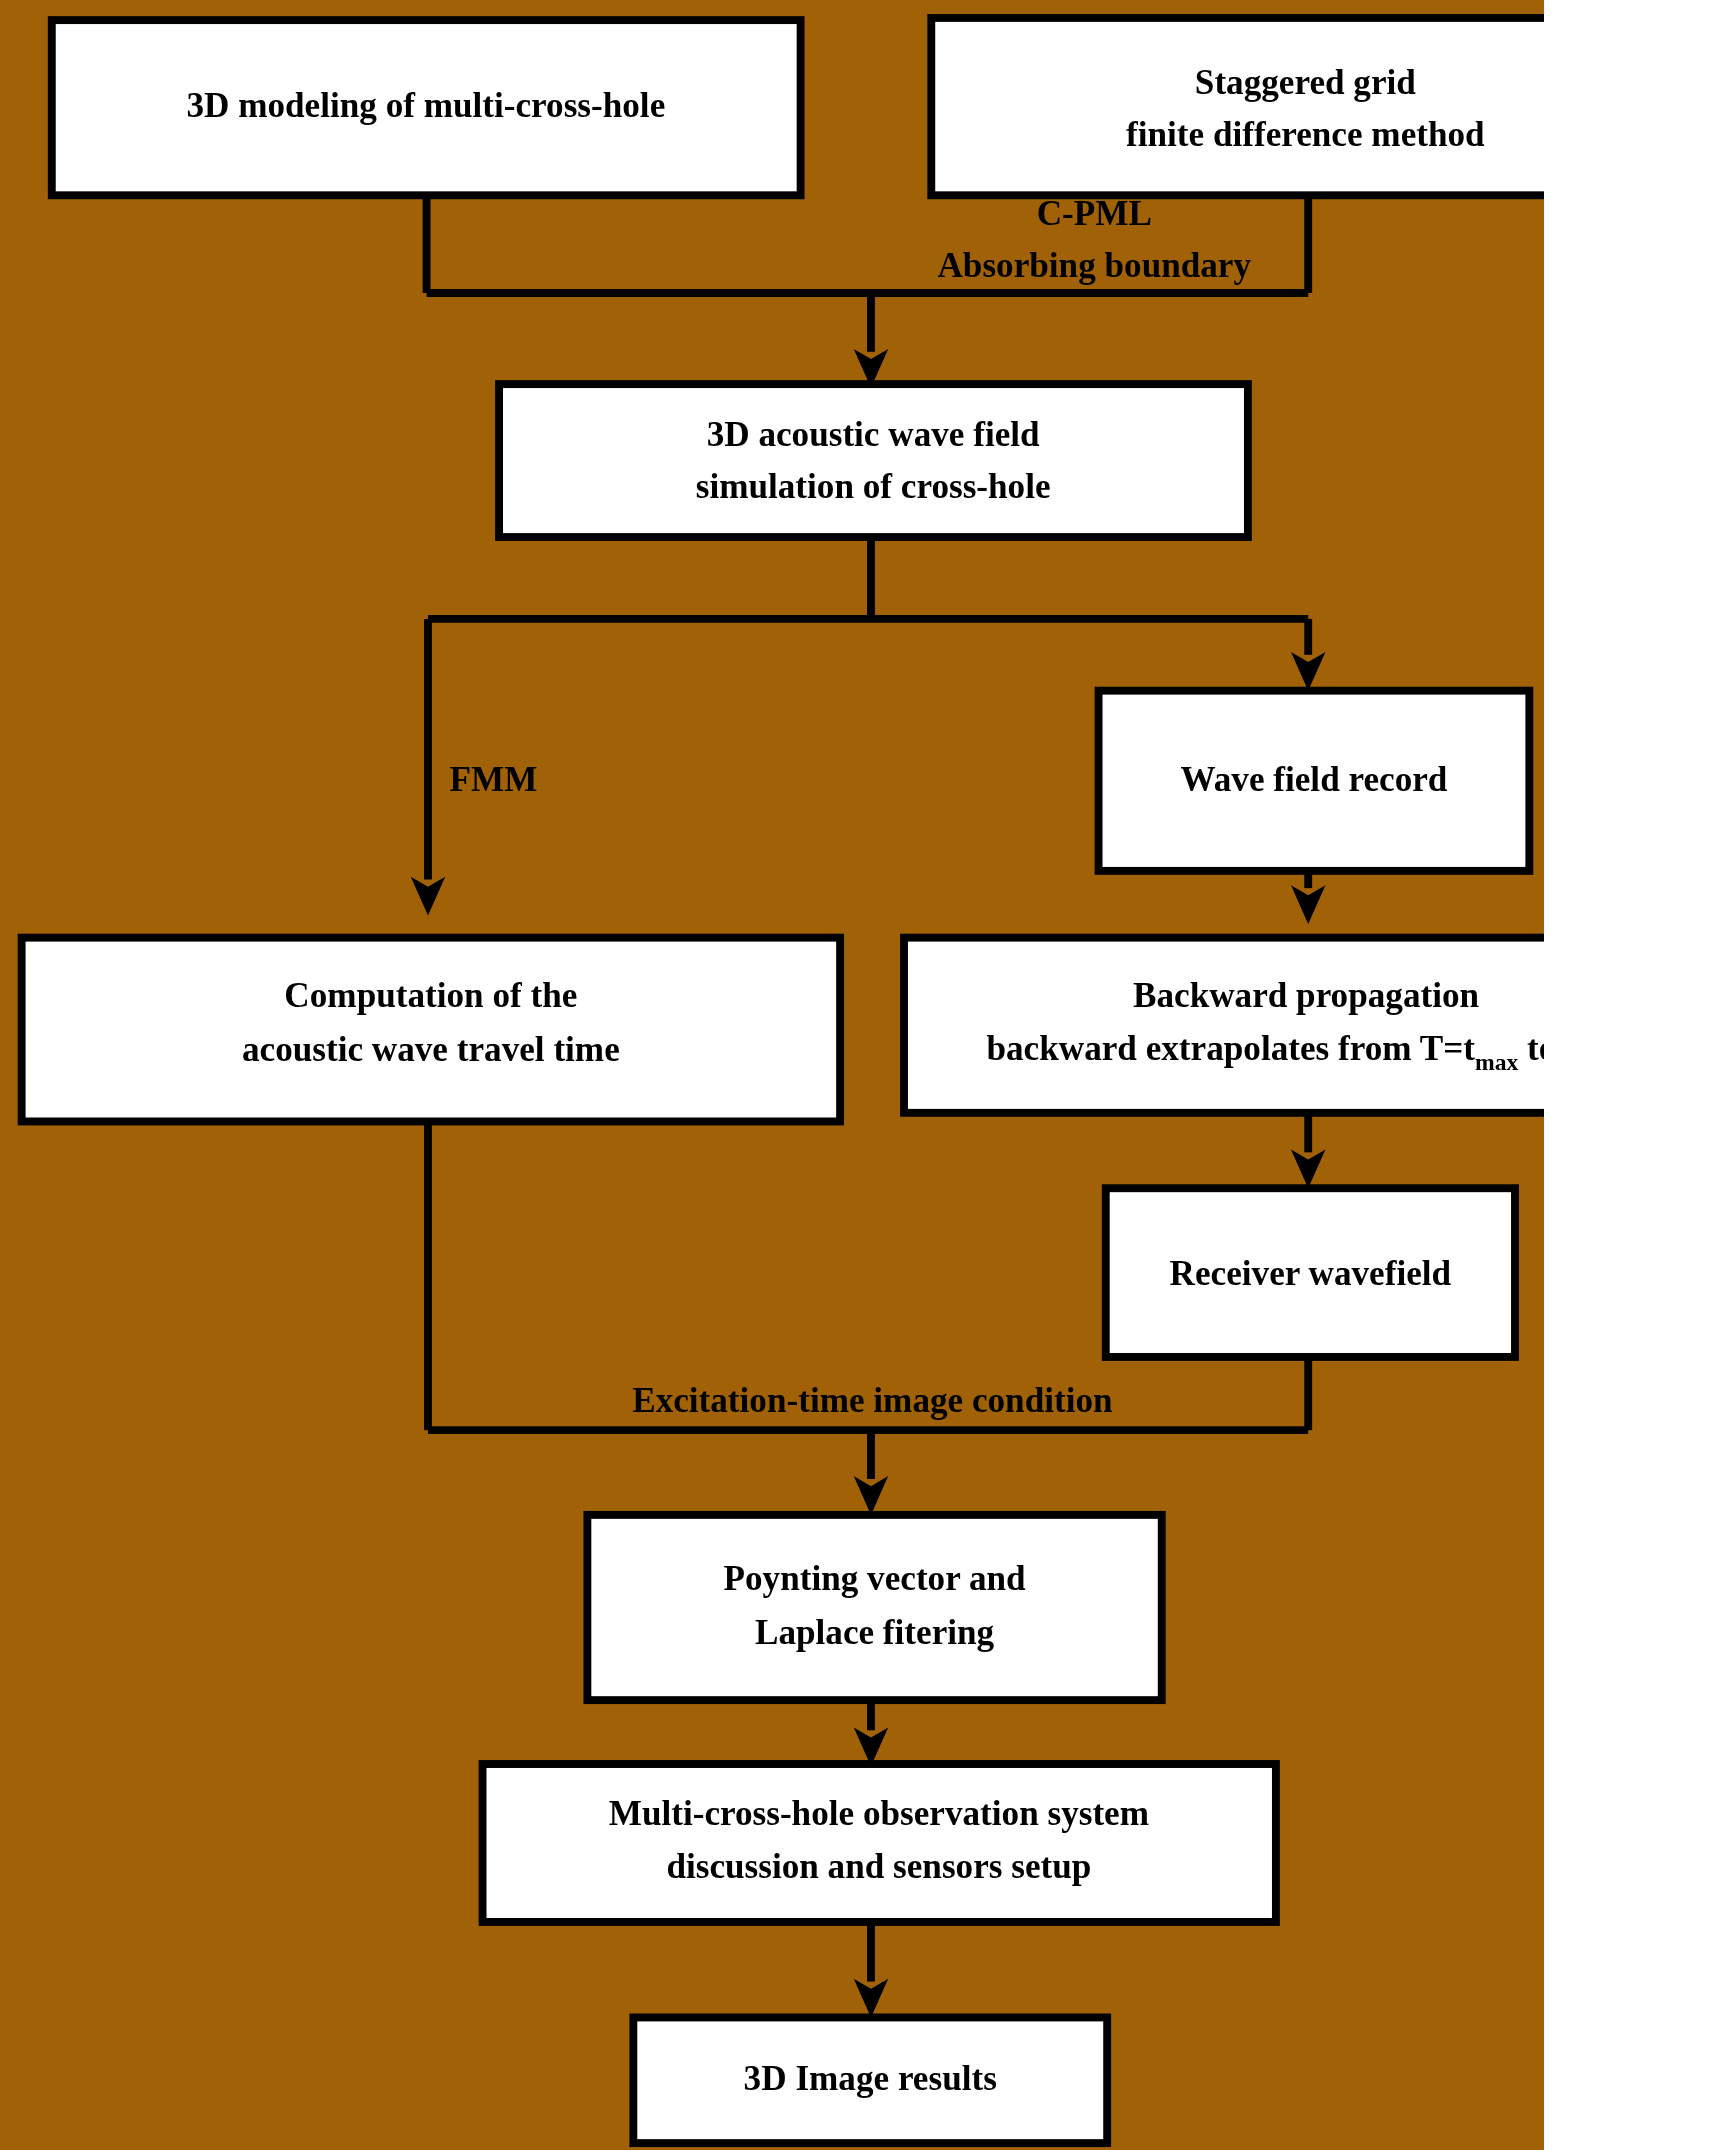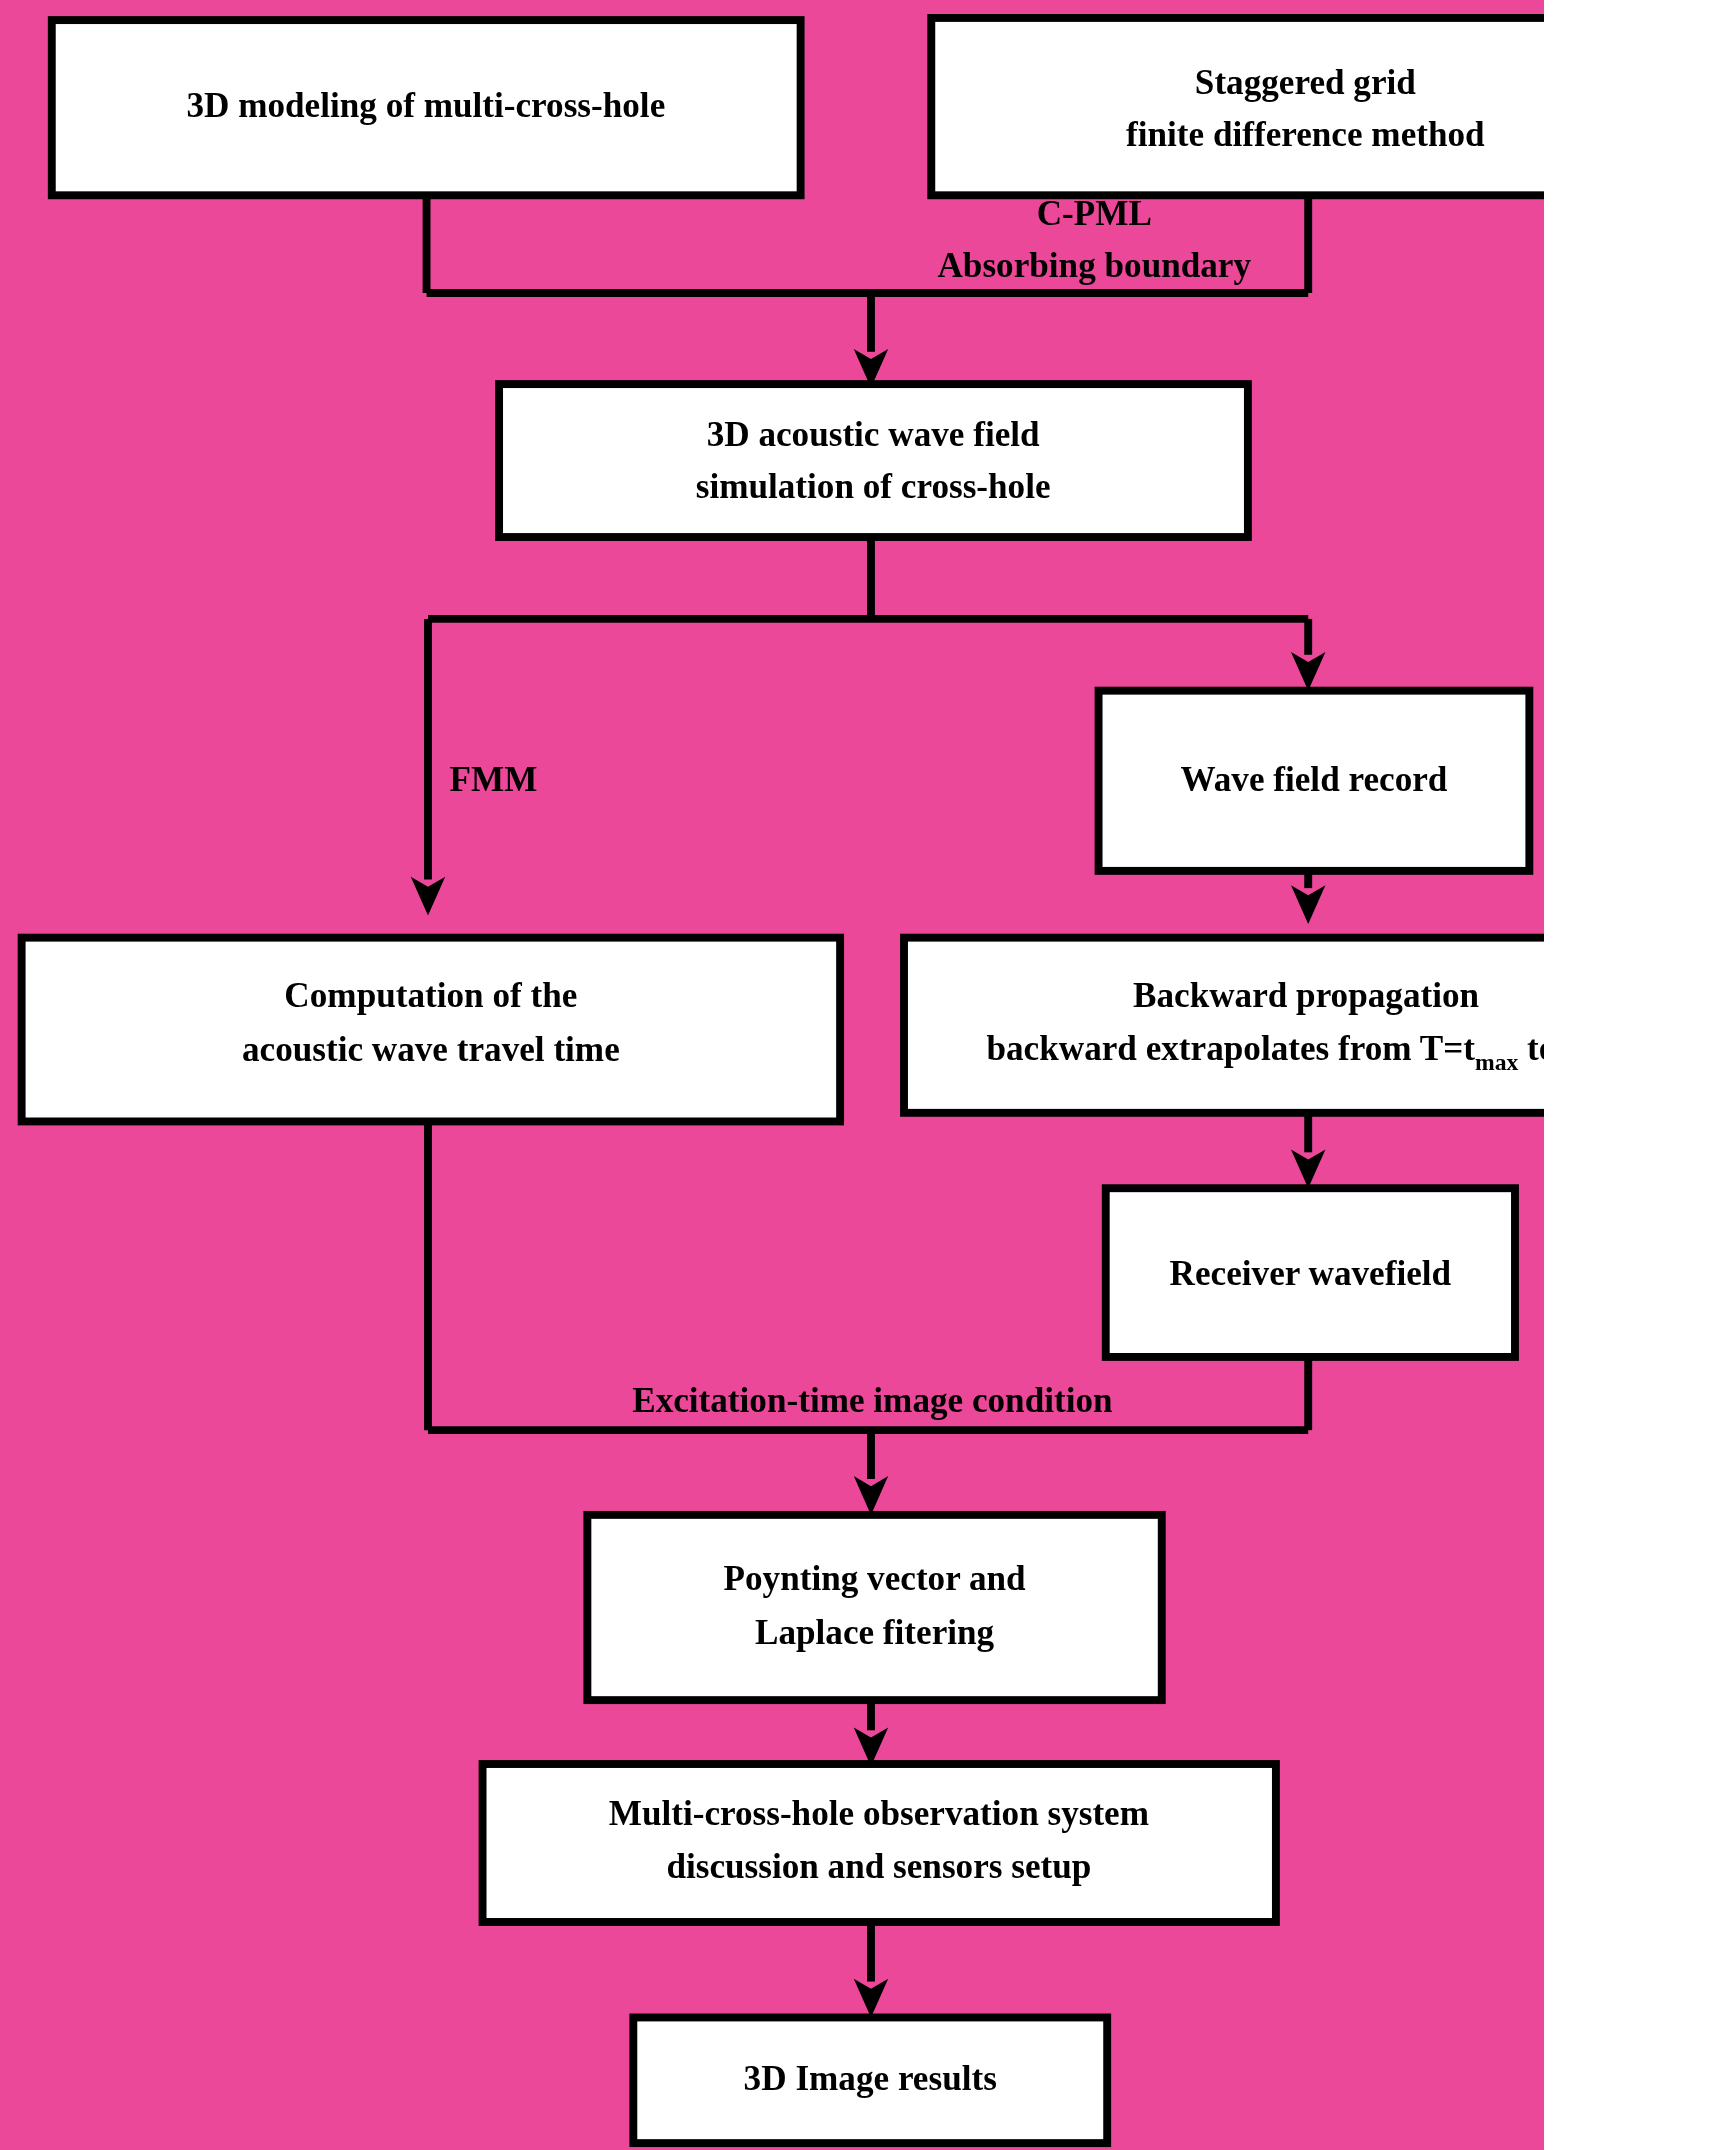--- a/index.html
+++ b/index.html
@@ -8,21 +8,21 @@
     padding: 0;
     background: #ffffff;
   }
   body {
     font-family: "Liberation Serif", "DejaVu Serif", serif;
   }
   #chart-root {
     position: relative;
     width: 1544px;
     height: 2151px;
-    background: #ec4899;
+    background: #a16207;
     overflow: hidden;
   }
   svg.flow-canvas {
     position: absolute;
     top: 0;
     left: 0;
     width: 1724px;
     height: 2151px;
   }
   .node-box {

